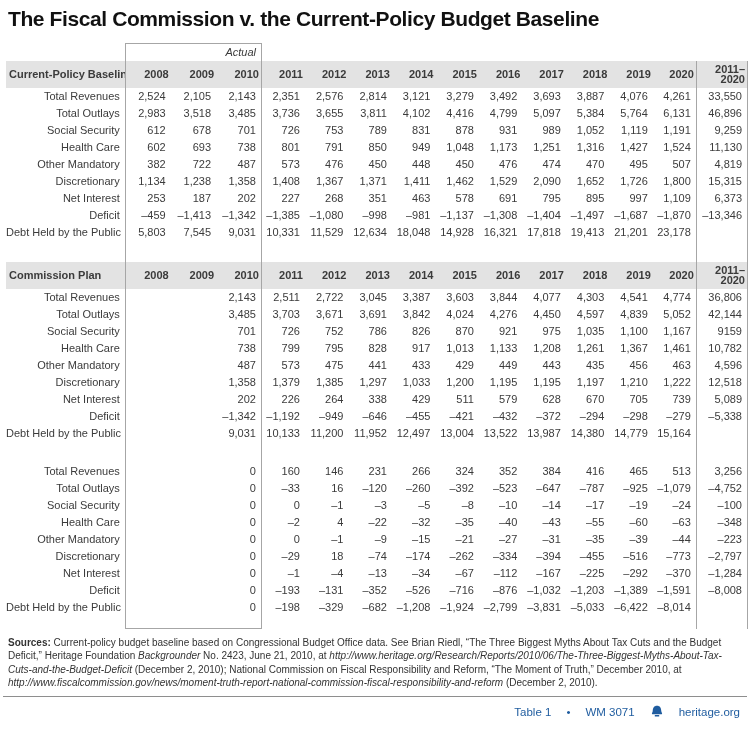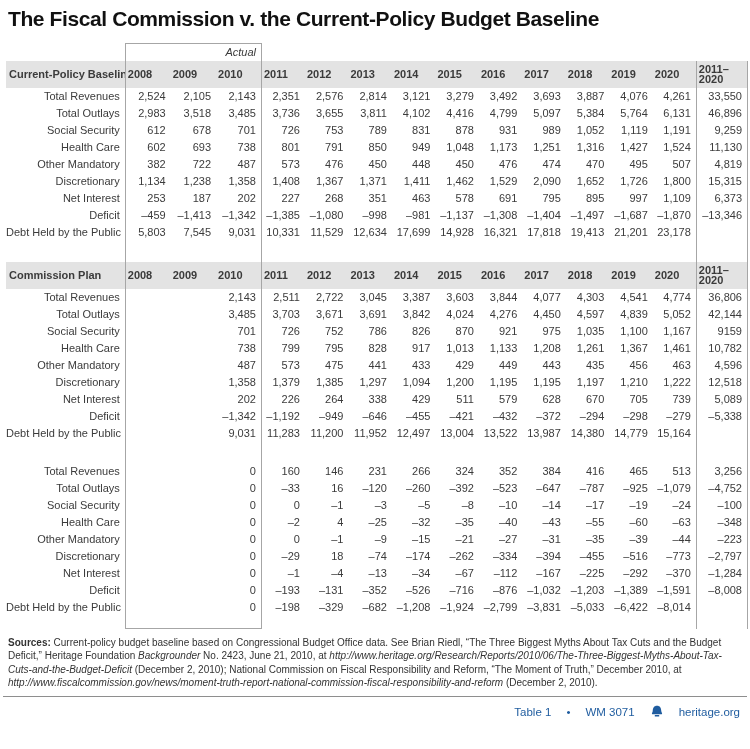--- a/index.html
+++ b/index.html
@@ -8,21 +8,21 @@
 
   .title { font-size:21px; font-weight:700; color:#111; letter-spacing:-0.4px;
            margin:7px 8px 12px 8px; }
 
   table.budget { border-collapse:collapse; table-layout:fixed; width:742px; margin-left:6px; }
   table.budget td { font-size:11px; color:#3b3b3b; text-align:right; padding:0 5px 0 0;
                     height:17px; line-height:17px; white-space:nowrap; overflow:hidden; }
   td.lbl { text-align:left; padding-left:3px; }
   td.lbl.ind { padding-left:18px; }
 
-  tr.hdr td { background:#e3e3e3; font-weight:700; text-align:left; height:27px;
+  tr.hdr td { background:#e3e3e3; font-weight:700; text-align:right; height:27px;
               line-height:27px; padding:0 2px; }
   tr.hdr td.lbl { text-align:left; padding-left:3px; }
   tr.hdr td.tot { font-size:11px; line-height:10px; vertical-align:middle; }
   tr.hdr td.tot .tl { display:block; }
 
   tr.actual-row td { height:17px; line-height:16px; }
   td.actual-box { border:1px solid #a6a6a6; border-bottom:none; text-align:center;
                   font-style:italic; font-size:10.5px; color:#444; }
 
   .bxl { border-left:1px solid #a6a6a6; }
@@ -230,21 +230,21 @@
           <td class="bxl bxr">–13,346</td>
         </tr>
         <tr>
           <td class="lbl">Debt Held by the Public</td>
           <td class="bxl">5,803</td>
           <td>7,545</td>
           <td class="bxr">9,031</td>
           <td>10,331</td>
           <td>11,529</td>
           <td>12,634</td>
-          <td>17,699</td>
+          <td>18,048</td>
           <td>14,928</td>
           <td>16,321</td>
           <td>17,818</td>
           <td>19,413</td>
           <td>21,201</td>
           <td>23,178</td>
           <td class="bxl bxr"></td>
         </tr>
         <tr class="spacer">
           <td></td>
@@ -358,21 +358,21 @@
           <td class="bxl bxr">4,596</td>
         </tr>
         <tr>
           <td class="lbl ind">Discretionary</td>
           <td class="bxl"></td>
           <td></td>
           <td class="bxr">1,358</td>
           <td>1,379</td>
           <td>1,385</td>
           <td>1,297</td>
-          <td>1,094</td>
+          <td>1,033</td>
           <td>1,200</td>
           <td>1,195</td>
           <td>1,195</td>
           <td>1,197</td>
           <td>1,210</td>
           <td>1,222</td>
           <td class="bxl bxr">12,518</td>
         </tr>
         <tr>
           <td class="lbl ind">Net Interest</td>
@@ -406,21 +406,21 @@
           <td>–294</td>
           <td>–298</td>
           <td>–279</td>
           <td class="bxl bxr">–5,338</td>
         </tr>
         <tr>
           <td class="lbl">Debt Held by the Public</td>
           <td class="bxl"></td>
           <td></td>
           <td class="bxr">9,031</td>
-          <td>11,283</td>
+          <td>10,133</td>
           <td>11,200</td>
           <td>11,952</td>
           <td>12,497</td>
           <td>13,004</td>
           <td>13,522</td>
           <td>13,987</td>
           <td>14,380</td>
           <td>14,779</td>
           <td>15,164</td>
           <td class="bxl bxr"></td>
@@ -482,21 +482,21 @@
           <td>–24</td>
           <td class="bxl bxr">–100</td>
         </tr>
         <tr>
           <td class="lbl ind">Health Care</td>
           <td class="bxl"></td>
           <td></td>
           <td class="bxr">0</td>
           <td>–2</td>
           <td>4</td>
-          <td>–25</td>
+          <td>–22</td>
           <td>–32</td>
           <td>–35</td>
           <td>–40</td>
           <td>–43</td>
           <td>–55</td>
           <td>–60</td>
           <td>–63</td>
           <td class="bxl bxr">–348</td>
         </tr>
         <tr>

